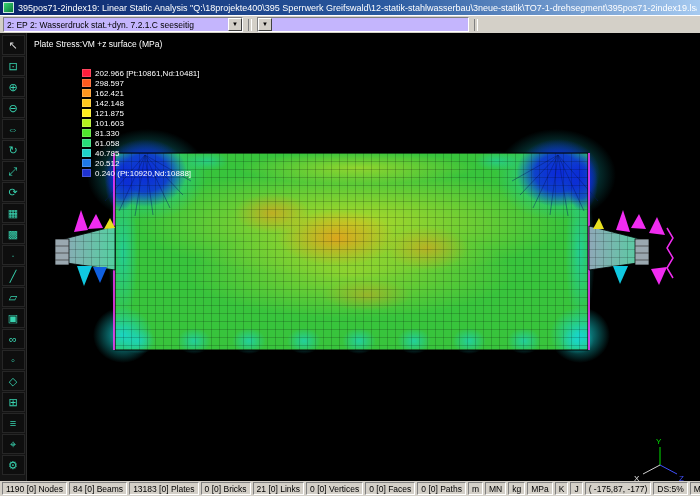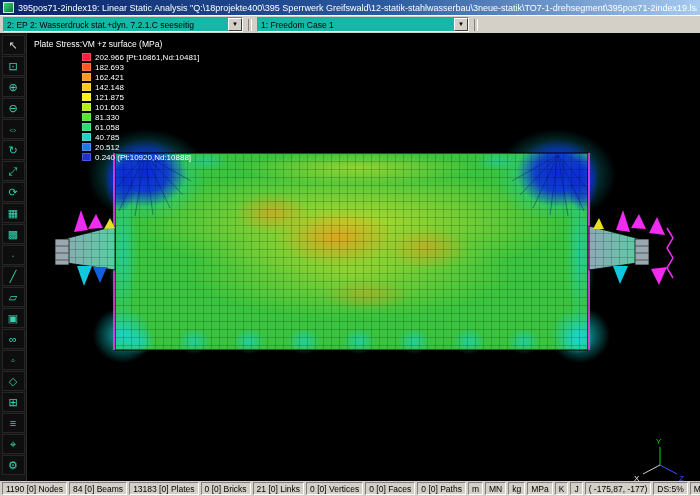--- a/index.html
+++ b/index.html
@@ -10,41 +10,41 @@
   .titlebar{position:absolute;top:0;left:0;right:0;height:15px;
     background:linear-gradient(to right,#0a246a,#2a5aa0 55%,#a6caf0);
     display:flex;align-items:center;gap:4px;padding:0 3px;}
   .app-icon{width:9px;height:9px;background:linear-gradient(135deg,#39d473,#0d7d3c);border:1px solid #cfeadf;flex:none;}
   .title-text{color:#fff;font-size:9px;white-space:nowrap;overflow:hidden;}
 
   
   .toolbar{position:absolute;top:15px;left:0;right:0;height:17px;background:#d4d0c8;
     border-top:1px solid #fff;border-bottom:1px solid #808080;
     display:flex;align-items:center;gap:5px;padding:0 3px;}
-  .combo{height:13px;background:#14b8a6;border:1px solid;border-color:#808080 #fff #fff #808080;
+  .combo{height:13px;background:#c4b5fd;border:1px solid;border-color:#808080 #fff #fff #808080;
     display:flex;align-items:center;flex:none;gap:27px;}
   .combo-text{padding:0 3px;font-size:8.5px;color:#000;white-space:nowrap;overflow:hidden;flex:1;}
   .combo-arrow{width:12px;height:11px;margin:0;background:#d4d0c8;border:1px solid;
     border-color:#fff #404040 #404040 #fff;font-size:6px;line-height:10px;text-align:center;color:#000;flex:none;}
   .sep{width:2px;height:12px;border-left:1px solid #808080;border-right:1px solid #fff;flex:none;}
 
   
   .left-toolbar{position:absolute;top:33px;left:0;width:27px;bottom:15px;background:#141414;
     border-right:1px solid #2e2e2e;display:flex;flex-direction:column;align-items:center;
     gap:1px;padding-top:2px;box-sizing:border-box;}
   .tool-btn{width:21px;height:18px;flex:none;display:flex;align-items:center;justify-content:center;
     font-size:11px;background:#0e0e0e;border:1px solid #262626;cursor:pointer;}
 
   
   .viewport{position:absolute;top:33px;left:27px;right:0;bottom:15px;background:#000;overflow:hidden;}
   .viewport svg{position:absolute;top:0;left:0;}
 
   
   .legend{position:absolute;top:6px;left:7px;color:#fff;z-index:2;}
-  .legend-title{font-size:8.5px;margin-bottom:3px;white-space:nowrap;}
+  .legend-title{font-size:8.5px;margin-bottom:19px;white-space:nowrap;}
   .legend-row{display:flex;align-items:center;height:10px;padding-left:48px;}
   .swatch{width:9px;height:8px;margin-right:4px;flex:none;border:1px solid rgba(255,255,255,.18);box-sizing:border-box;}
   .legend-label{font-size:8px;white-space:nowrap;}
 
   
   .statusbar{position:absolute;bottom:0;left:0;right:0;height:15px;background:#d4d0c8;
     display:flex;align-items:stretch;gap:2px;padding:1px 2px;box-sizing:border-box;font-size:8.5px;}
   .status-cell{border:1px solid;border-color:#808080 #fff #fff #808080;padding:0 3px;
     display:flex;align-items:center;white-space:nowrap;color:#000;background:#d4d0c8;}
   .status-cell:last-child{flex:1;}
@@ -59,21 +59,20 @@
     <span class="title-text">395pos71-2index19: Linear Static Analysis "Q:\18projekte400\395 Sperrwerk Greifswald\12-statik-stahlwasserbau\3neue-statik\TO7-1-drehsegment\395pos71-2index19.lsa"</span>
   </div>
 
   <div class="toolbar">
     <div class="combo" style="width:238px">
       <span class="combo-text">2: EP 2: Wasserdruck stat.+dyn.  7.2.1.C seeseitig</span>
       <span class="combo-arrow">▼</span>
     </div>
     <span class="sep"></span>
     <div class="combo" style="width:210px">
-      <span class="combo-text">1: Freedom Case 1</span>
       <span class="combo-arrow">▼</span>
     </div>
     <span class="sep"></span>
   </div>
 
   <div class="left-toolbar">
       <div class="tool-btn" style="color: rgb(216, 216, 216);">↖</div>
       <div class="tool-btn" style="color: rgb(56, 212, 176);">⊡</div>
       <div class="tool-btn" style="color: rgb(56, 212, 176);">⊕</div>
       <div class="tool-btn" style="color: rgb(56, 212, 176);">⊖</div>
@@ -100,21 +99,21 @@
 
     <div class="legend">
       <div class="legend-title">Plate Stress:VM +z surface (MPa)</div>
       <div>
           <div class="legend-row">
             <span class="swatch" style="background: rgb(255, 30, 60);"></span>
             <span class="legend-label">202.966 [Pt:10861,Nd:10481]</span>
           </div>
           <div class="legend-row">
             <span class="swatch" style="background: rgb(255, 90, 30);"></span>
-            <span class="legend-label">182.693</span>
+            <span class="legend-label">298.597</span>
           </div>
           <div class="legend-row">
             <span class="swatch" style="background: rgb(255, 150, 30);"></span>
             <span class="legend-label">162.421</span>
           </div>
           <div class="legend-row">
             <span class="swatch" style="background: rgb(255, 200, 30);"></span>
             <span class="legend-label">142.148</span>
           </div>
           <div class="legend-row">

